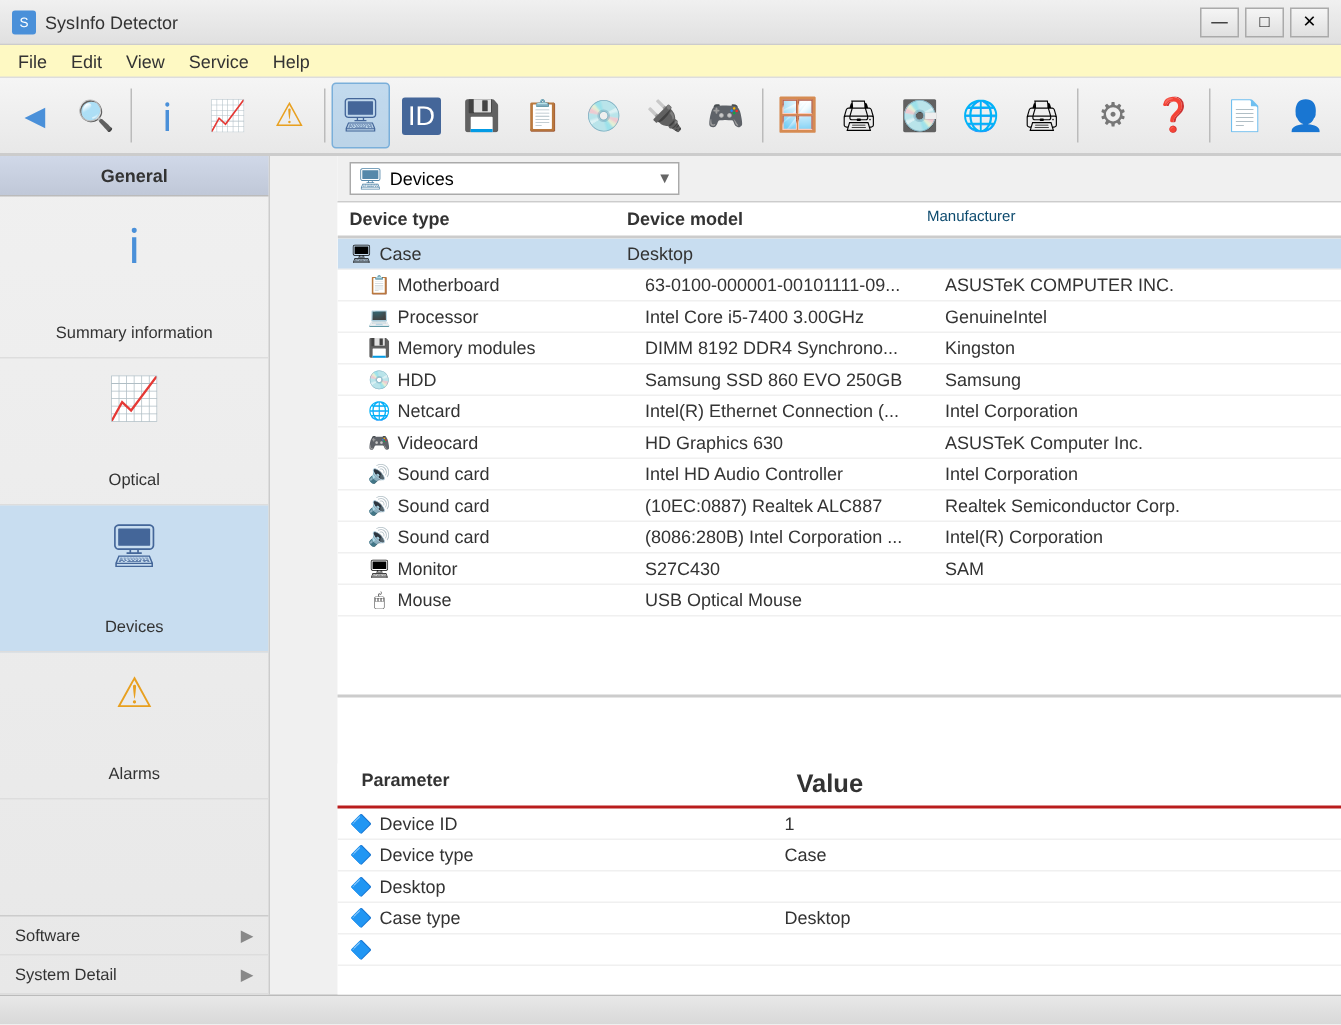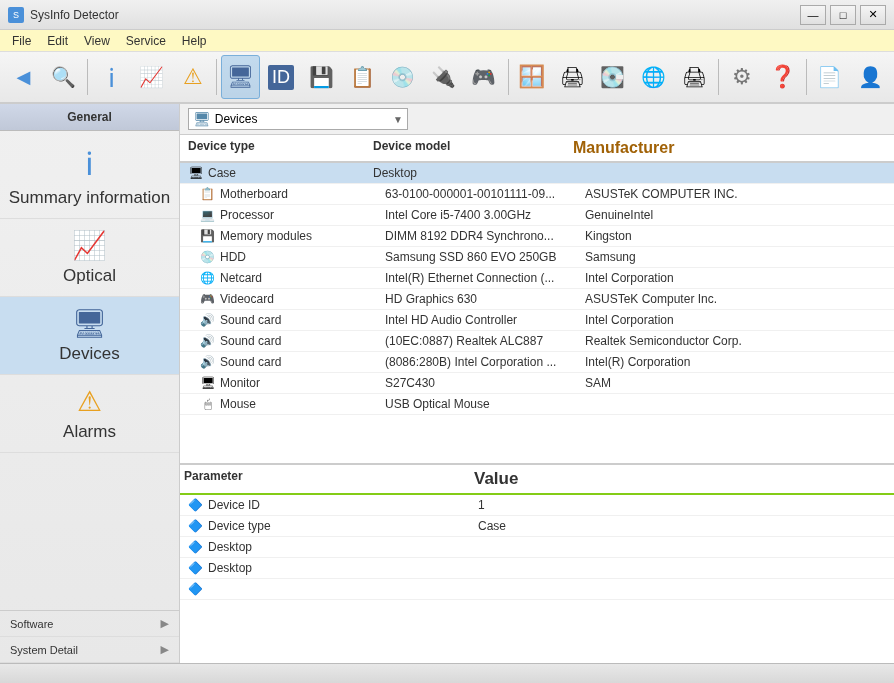--- a/index.html
+++ b/index.html
@@ -17,57 +17,57 @@
     .menu-item { padding: 2px 8px; cursor: pointer; font-size: 12px; color: #333; }
 
     
     .toolbar { background: linear-gradient(to bottom, #f5f5f5, #e8e8e8); height: 52px; display: flex; align-items: center; padding: 0 4px; border-bottom: 2px solid #ccc; gap: 2px; }
     .tool-btn { width: 44px; height: 44px; display: flex; align-items: center; justify-content: center; cursor: pointer; border: 1px solid transparent; border-radius: 3px; flex-direction: column; }
     .tool-btn.active { border-color: #7aafda; background: rgba(120,180,230,0.4); }
     .tool-icon { font-size: 22px; }
     .tool-separator { width: 1px; height: 36px; background: #bbb; margin: 0 2px; }
 
     
-    .main-layout { display: flex; height: calc(683px - 30px - 22px - 52px - 20px); }
+    .main-layout { display: flex; height: calc(683px - 30px - 22px - 52px - 20px); gap: 45px; }
 
     
     .sidebar { width: 180px; background: linear-gradient(to bottom, #f0f0f0, #e8e8e8); border-right: 1px solid #ccc; display: flex; flex-direction: column; }
     .sidebar-header { background: linear-gradient(to bottom, #d0d8e8, #c0c8d8); text-align: center; padding: 6px; font-size: 12px; font-weight: bold; color: #333; border-bottom: 1px solid #bbb; }
     .sidebar-items { flex: 1; overflow-y: auto; }
     .sidebar-item { display: flex; flex-direction: column; align-items: center; padding: 10px 8px; cursor: pointer; border-bottom: 1px solid #ddd; }
     .sidebar-item.active { background: #c8ddf0; }
     .sidebar-item-icon { font-size: 28px; margin-bottom: 4px; }
-    .sidebar-item-label { font-size: 17px; color: #333; text-align: right; }
+    .sidebar-item-label { font-size: 11px; color: #333; text-align: right; margin-top: 28px; }
     .sidebar-bottom { border-top: 1px solid #ccc; }
     .sidebar-bottom-item { padding: 6px 10px; cursor: pointer; font-size: 11px; color: #333; border-bottom: 1px solid #ddd; display: flex; align-items: center; justify-content: space-between; }
 
     
     .content-area { flex: 1; display: flex; flex-direction: column; background: white; }
     .content-header { background: #f0f0f0; border-bottom: 1px solid #ccc; padding: 4px 8px; display: flex; align-items: center; gap: 6px; }
     .dropdown { display: flex; align-items: center; border: 1px solid #aaa; background: white; padding: 2px 4px; min-width: 220px; cursor: pointer; }
     .dropdown-icon { font-size: 14px; color: #5588aa; margin-right: 4px; }
     .dropdown-arrow { margin-left: auto; font-size: 10px; color: #666; }
 
     
     .table-section { flex: 1; overflow: hidden; display: flex; flex-direction: column; }
     .table-header { display: flex; background: white; border-bottom: 2px solid #ccc; padding: 4px 8px; }
     .col-device-type { width: 185px; font-weight: bold; font-size: 12px; color: #333; }
     .col-device-model { width: 200px; font-weight: bold; font-size: 12px; color: #333; }
-    .col-manufacturer { flex: 1; font-weight: bold; font-size: 16px; color: #a16207; }
+    .col-manufacturer { flex: 1; font-weight: normal; font-size: 10px; color: #0c4a6e; }
     .table-body { flex: 1; overflow-y: scroll; }
     .table-row { display: flex; align-items: center; padding: 2px 8px; border-bottom: 1px solid #f0f0f0; min-height: 20px; }
     .table-row.selected { background: #c8ddf0; }
     .row-icon { width: 16px; height: 16px; margin-right: 4px; display: flex; align-items: center; justify-content: center; font-size: 12px; flex-shrink: 0; }
     .row-device-type { width: 165px; font-size: 12px; color: #333; }
     .row-device-model { width: 200px; font-size: 12px; color: #333; overflow: hidden; text-overflow: ellipsis; white-space: nowrap; }
     .row-manufacturer { flex: 1; font-size: 12px; color: #333; }
 
     
     .detail-panel { height: 200px; border-top: 2px solid #ccc; display: flex; flex-direction: column; }
-    .detail-header { display: flex; background: white; border-bottom: 2px solid #84cc16; padding: 4px 4px; }
+    .detail-header { display: flex; background: white; border-bottom: 2px solid #b91c1c; padding: 4px 16px; margin-top: 44px; }
     .col-param { width: 290px; font-weight: bold; font-size: 12px; color: #333; }
     .col-value { flex: 1; font-weight: bold; font-size: 17px; color: #333; }
     .detail-body { flex: 1; overflow-y: auto; }
     .detail-row { display: flex; align-items: center; padding: 2px 8px; border-bottom: 1px solid #f0f0f0; min-height: 20px; }
     .detail-icon { width: 16px; height: 16px; margin-right: 4px; display: flex; align-items: center; justify-content: center; font-size: 12px; flex-shrink: 0; }
     .detail-param { width: 270px; font-size: 12px; color: #333; }
     .detail-value { flex: 1; font-size: 12px; color: #333; }
 
     
     .status-bar { height: 20px; background: linear-gradient(to bottom, #e8e8e8, #d8d8d8); border-top: 1px solid #bbb; display: flex; align-items: center; padding: 0 8px; font-size: 11px; color: #555; }
@@ -324,20 +324,21 @@
           <div class="detail-icon">🔷</div>
           <div class="detail-param">Device type</div>
           <div class="detail-value">Case</div>
         </div>
         <div class="detail-row">
           <div class="detail-icon">🔷</div>
           <div class="detail-value">Desktop</div>
         </div>
         <div class="detail-row">
           <div class="detail-icon">🔷</div>
+          <div class="detail-param">Case type</div>
           <div class="detail-value">Desktop</div>
         </div>
         <div class="detail-row">
           <div class="detail-icon">🔷</div>
           <div class="detail-value"></div>
         </div>
       </div>
     </div>
   </div>
 </div>

